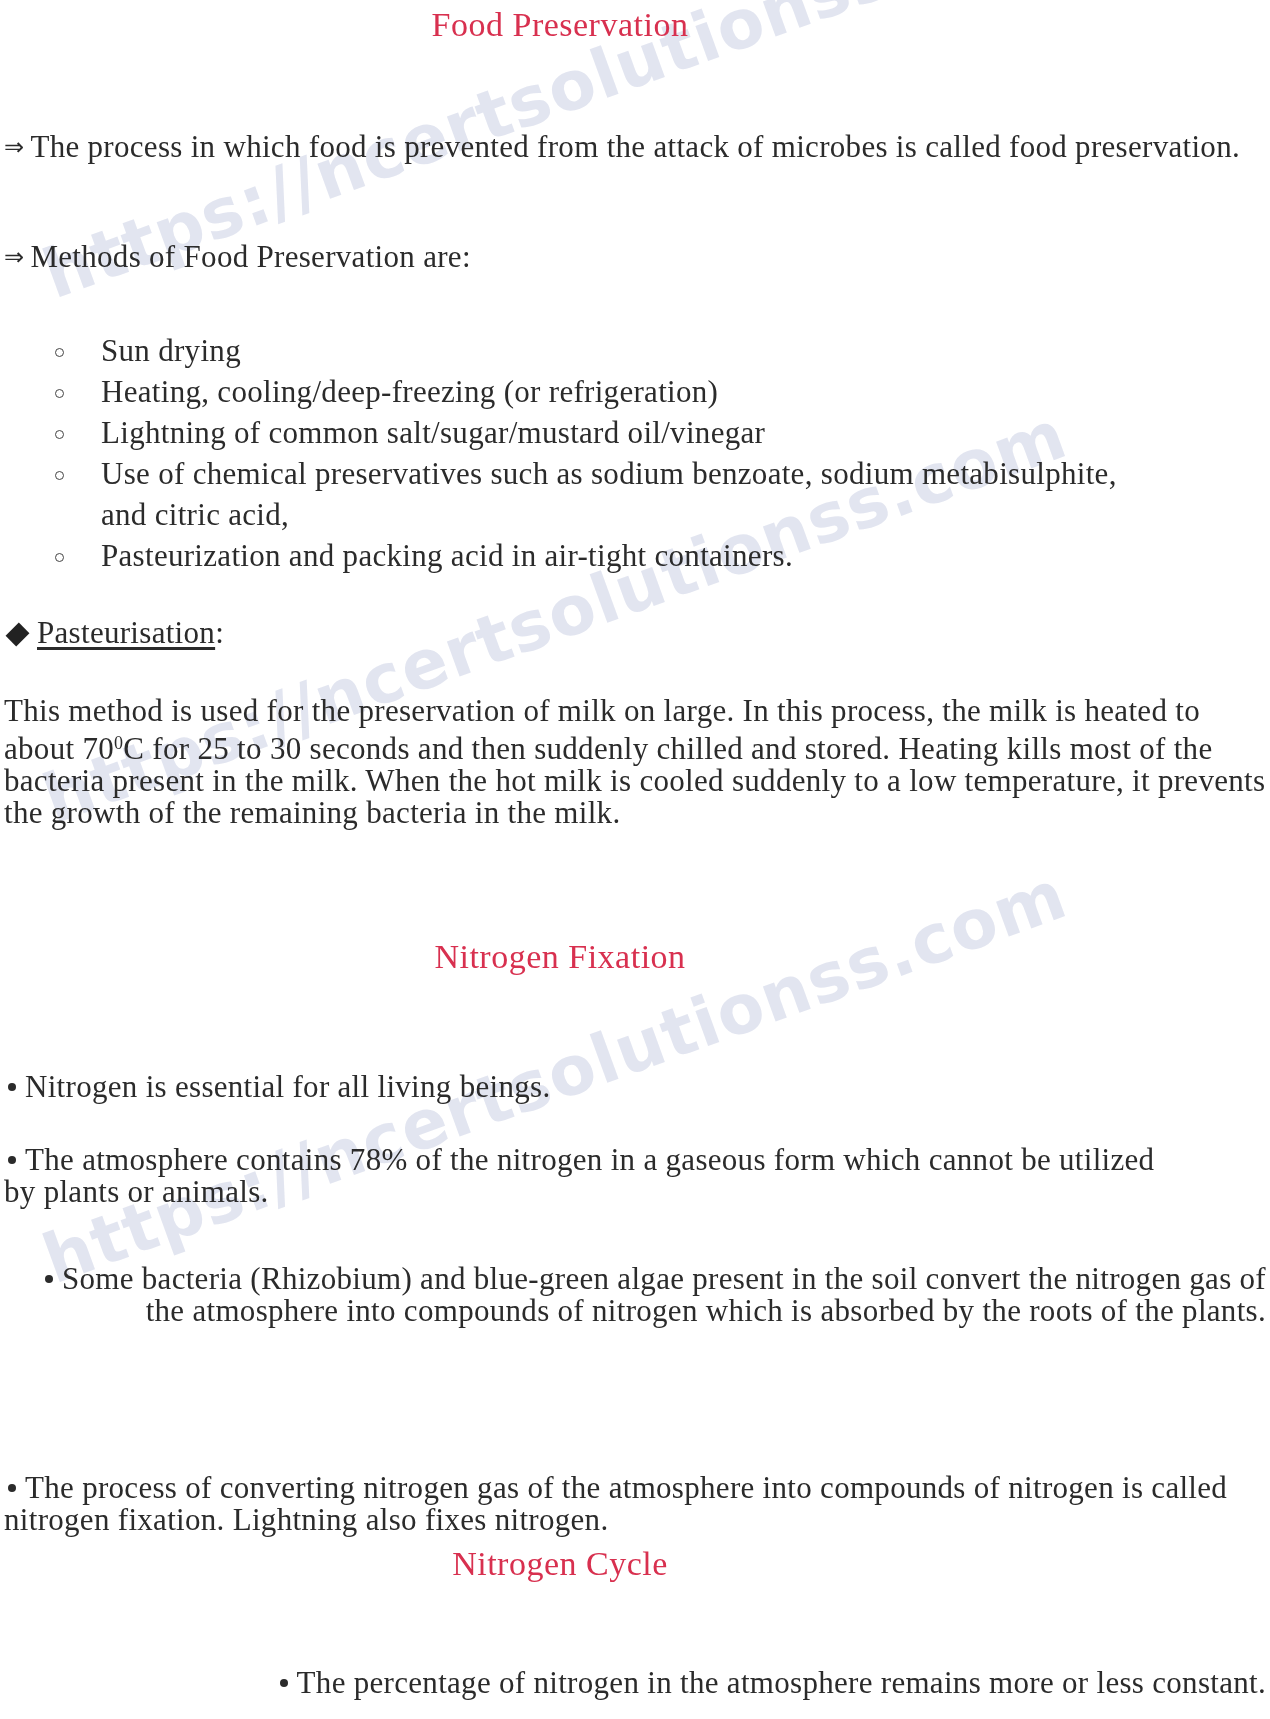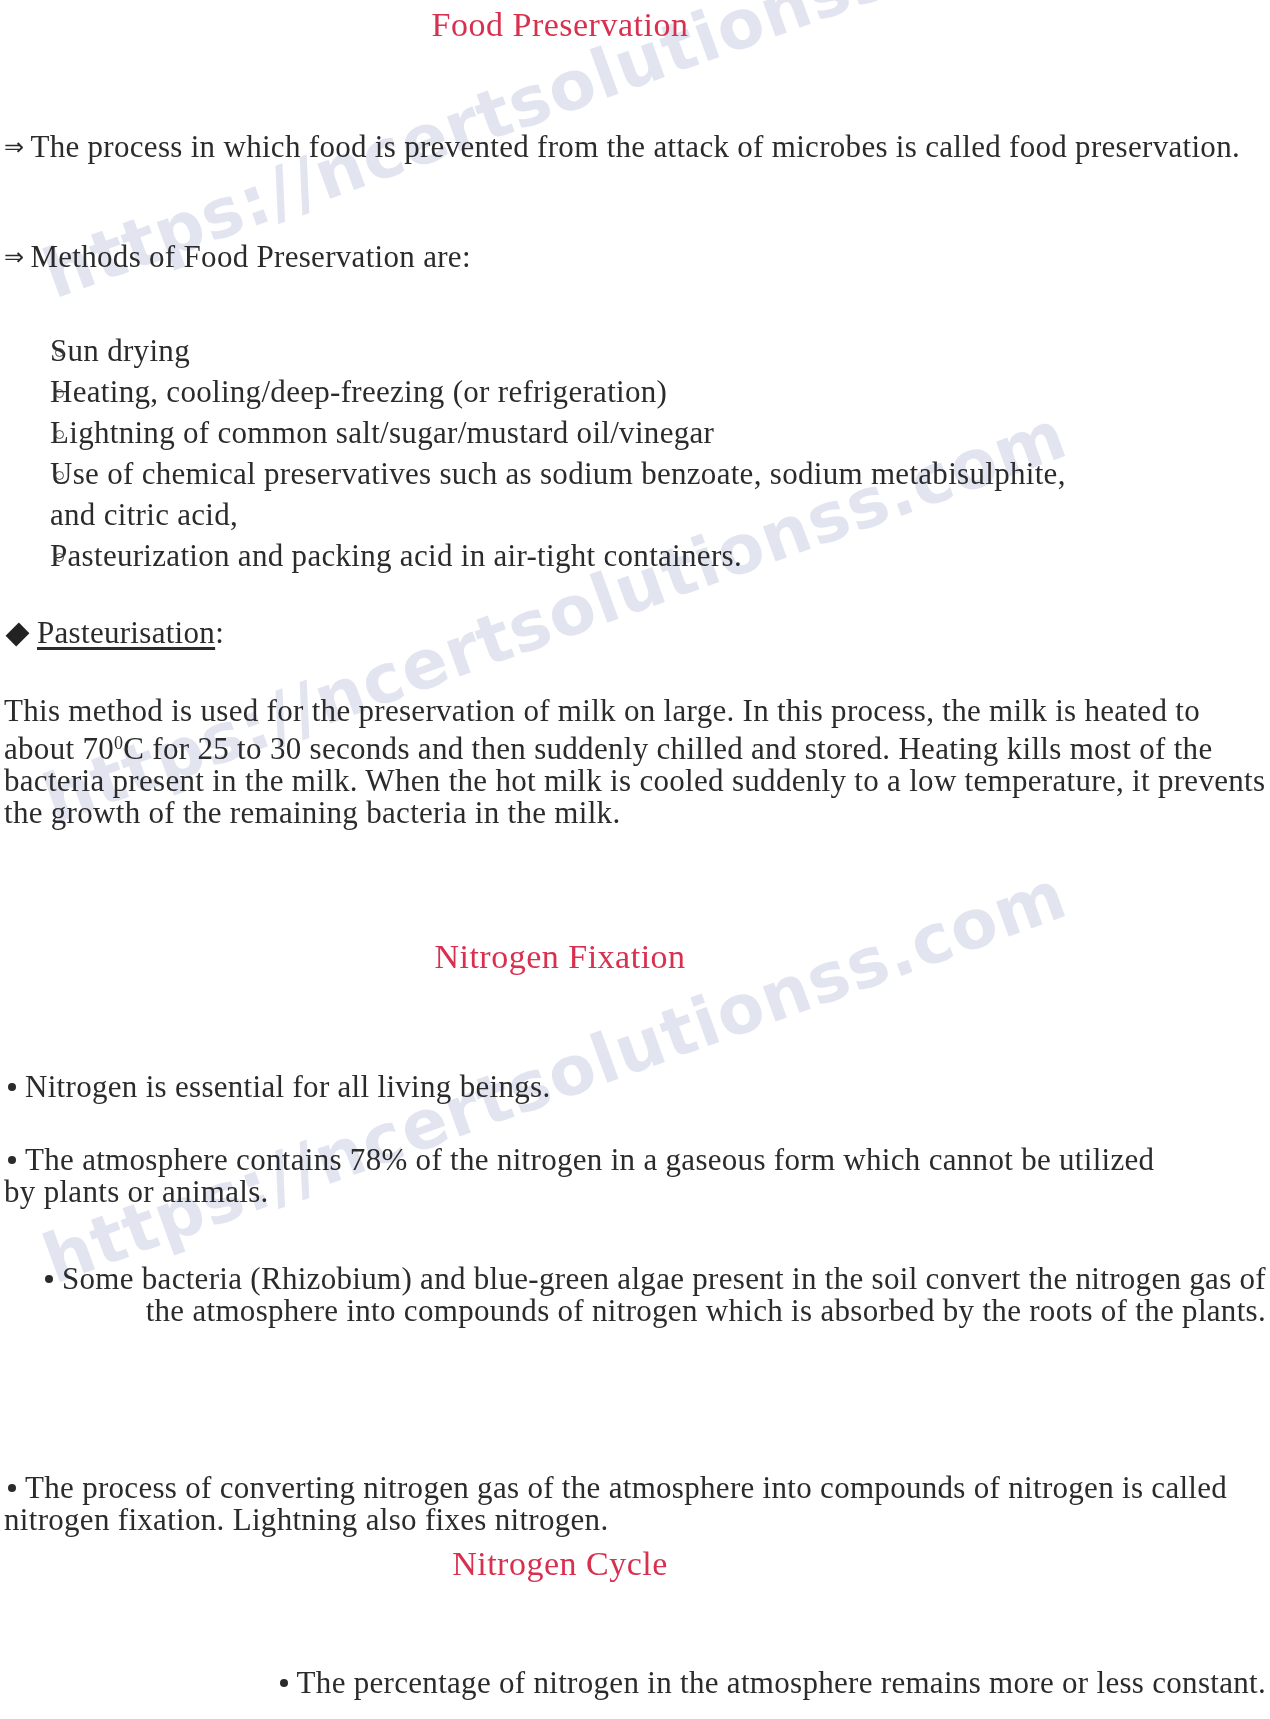--- a/index.html
+++ b/index.html
@@ -52,21 +52,21 @@
     position: absolute;
     left: 0;
     top: 330px;
     width: 1270px;
     margin: 0;
     padding: 0;
     list-style: none;
   }
   .methods-list li {
     position: relative;
-    padding-left: 50px;
+    padding-left: 101px;
     font-size: 31px;
     line-height: 41px;
     letter-spacing: 0.3px;
     width: 1030px;
   }
   .methods-list .circle {
     position: absolute;
     left: 55px;
     top: 18px;
     width: 9px;

